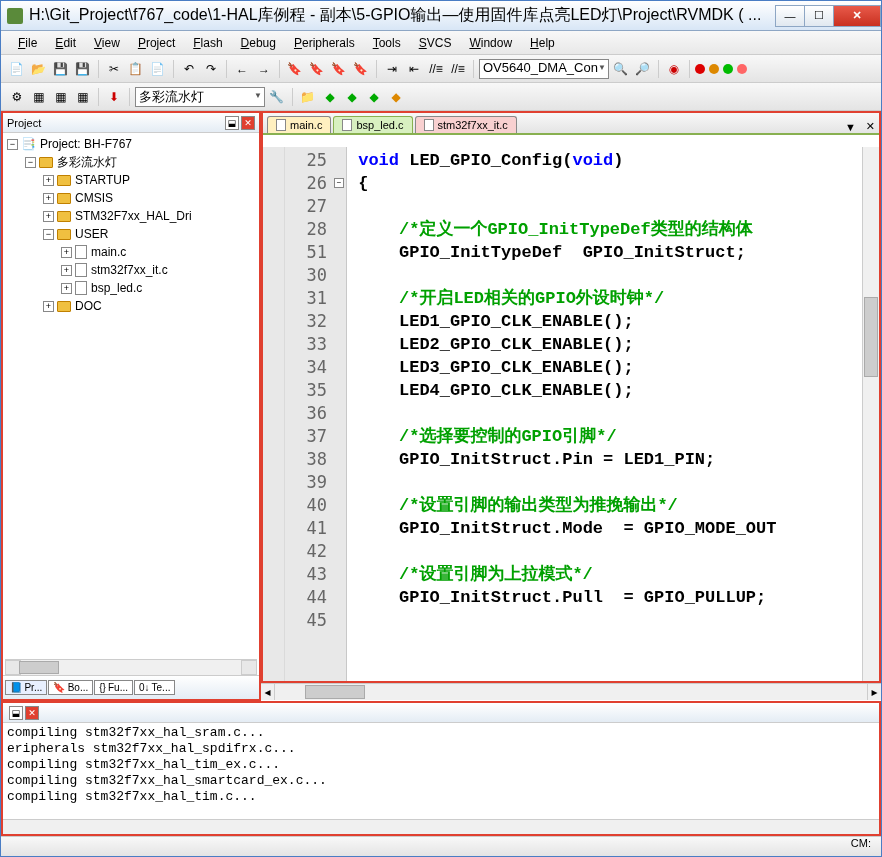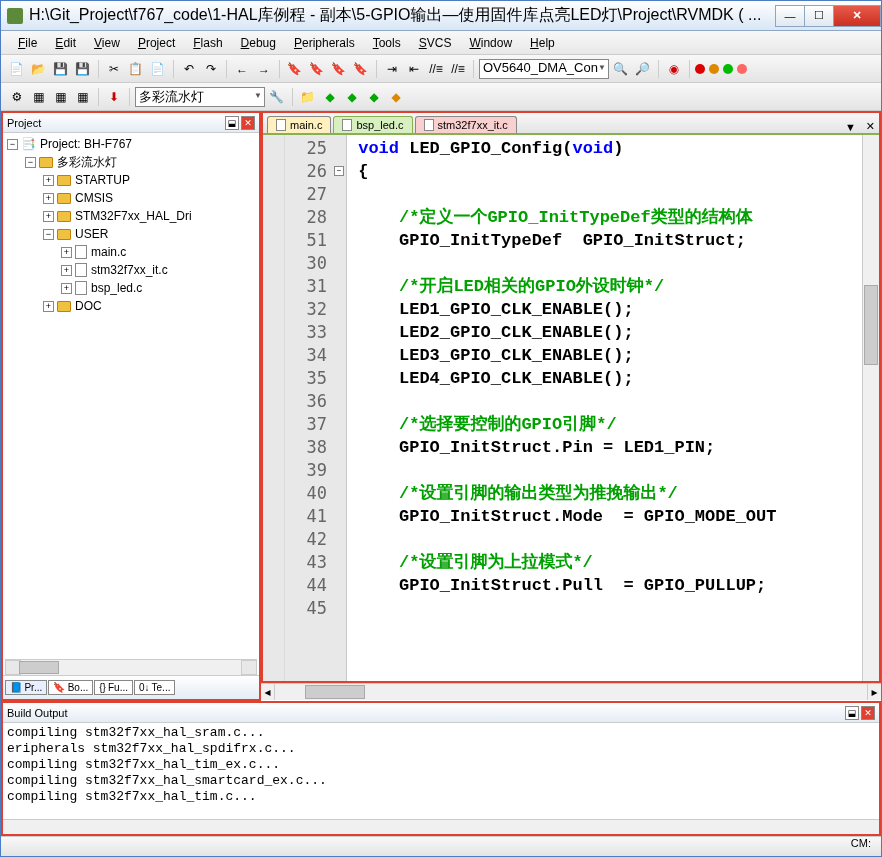--- a/index.html
+++ b/index.html
@@ -39,21 +39,21 @@
 .btab.active { background: #e8f0ff; }
 .editor-area { display: flex; flex-direction: column; border: 2px solid #e04030; min-width: 0; }
 .editor-tabs { height: 22px; display: flex; align-items: flex-end; background: linear-gradient(#f8f8f8, #e4e4e4); border-bottom: 2px solid #88b050; padding-left: 4px; gap: 2px; }
 .etab { border: 1px solid #888; border-bottom: none; padding: 2px 8px; background: #fff0c0; font-size: 11px; display: flex; align-items: center; gap: 4px; cursor: pointer; border-radius: 3px 3px 0 0; }
 .etab.main { background: #fff0c0; }
 .etab.active { background: #d8f0c0; border-color: #88b050; }
 .etab.red { background: #f8d0d0; }
 .etab .doc-icon { width: 10px; height: 12px; background: #fff; border: 1px solid #888; }
 .editor-tabs .spacer { flex: 1; }
 .etab-ctrl { font-size: 11px; padding: 0 4px; cursor: pointer; }
-.code-container { flex: 1; display: flex; background: #fff; overflow: hidden; min-height: 0; position: relative; }
+.code-container { flex: 1; display: flex; background: #fff; overflow: hidden; min-height: 0; position: relative; margin-top: 12px; }
 .margin-grey { width: 22px; background: #e8e8e8; border-right: 1px solid #dadada; }
 .gutter { width: 48px; background: #e8e8e8; text-align: right; padding-right: 6px; font-family: Consolas, monospace; font-size: 17px; color: #666; line-height: 23px; padding-top: 2px; }
 .fold-col { width: 14px; background: #e8e8e8; border-right: 1px solid #c8c8c8; position: relative; }
 .fold-box { position: absolute; left: 1px; width: 10px; height: 10px; border: 1px solid #888; background: #fff; display: flex; align-items: center; justify-content: center; font-size: 8px; line-height: 1; }
 .code { flex: 1; font-family: Consolas, "Courier New", monospace; font-size: 17px; line-height: 23px; padding-top: 2px; padding-left: 1px; white-space: pre; overflow: hidden; color: #000; font-weight: bold; }
 .kw { color: #0000ff; }
 .comment { color: #00a000; }
 .vscroll { width: 17px; background: #f0f0f0; border-left: 1px solid #ccc; position: relative; }
 .vscroll .vth { position: absolute; left: 1px; right: 1px; top: 150px; height: 80px; background: #cdcdcd; border: 1px solid #aaa; }
 .editor-hscroll { height: 17px; background: #f0f0f0; border-top: 1px solid #ccc; display: flex; }
@@ -294,21 +294,20 @@
       <div class="harea">
           <div class="hth"></div>
         </div>
       <div style="width:14px;border-left:1px solid #ccc;display:flex;align-items:center;justify-content:center">▸</div>
     </div>
 
   </div>
 
   <div class="build-panel">
     <div class="panel-header">
-      <span>Build Output</span>
       <div class="pin">⬓</div>
       <div class="closex">✕</div>
     </div>
     <div class="build-output" id="buildout">
         <div>compiling stm32f7xx_hal_sram.c...</div>
         <div>eripherals stm32f7xx_hal_spdifrx.c...</div>
         <div>compiling stm32f7xx_hal_tim_ex.c...</div>
         <div>compiling stm32f7xx_hal_smartcard_ex.c...</div>
         <div>compiling stm32f7xx_hal_tim.c...</div>
       </div>

